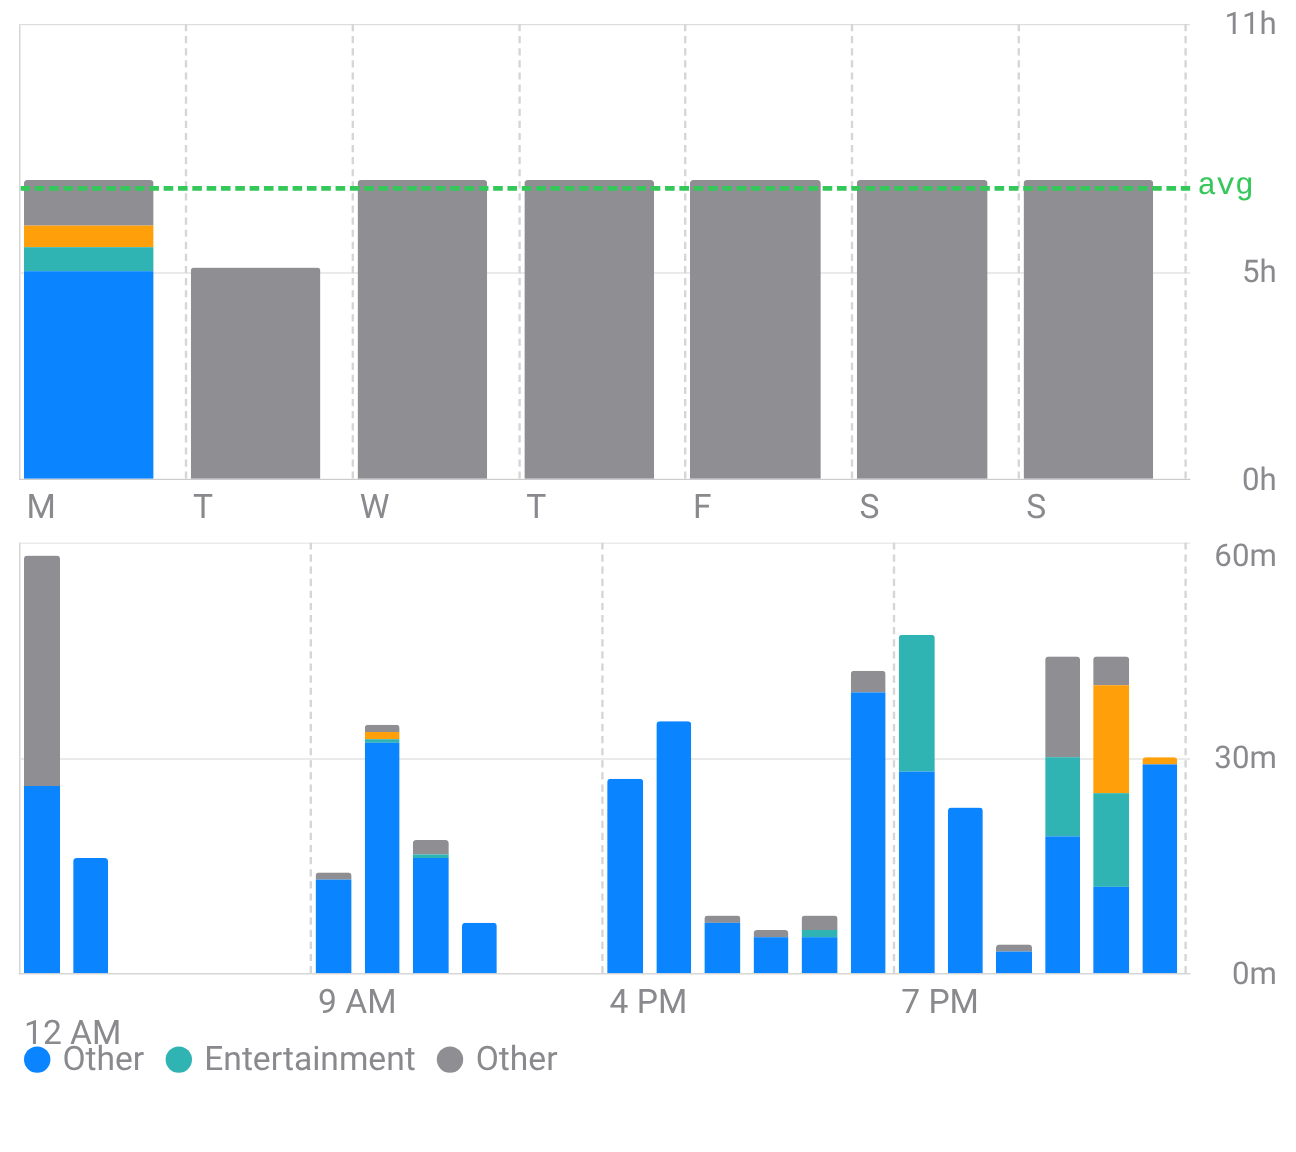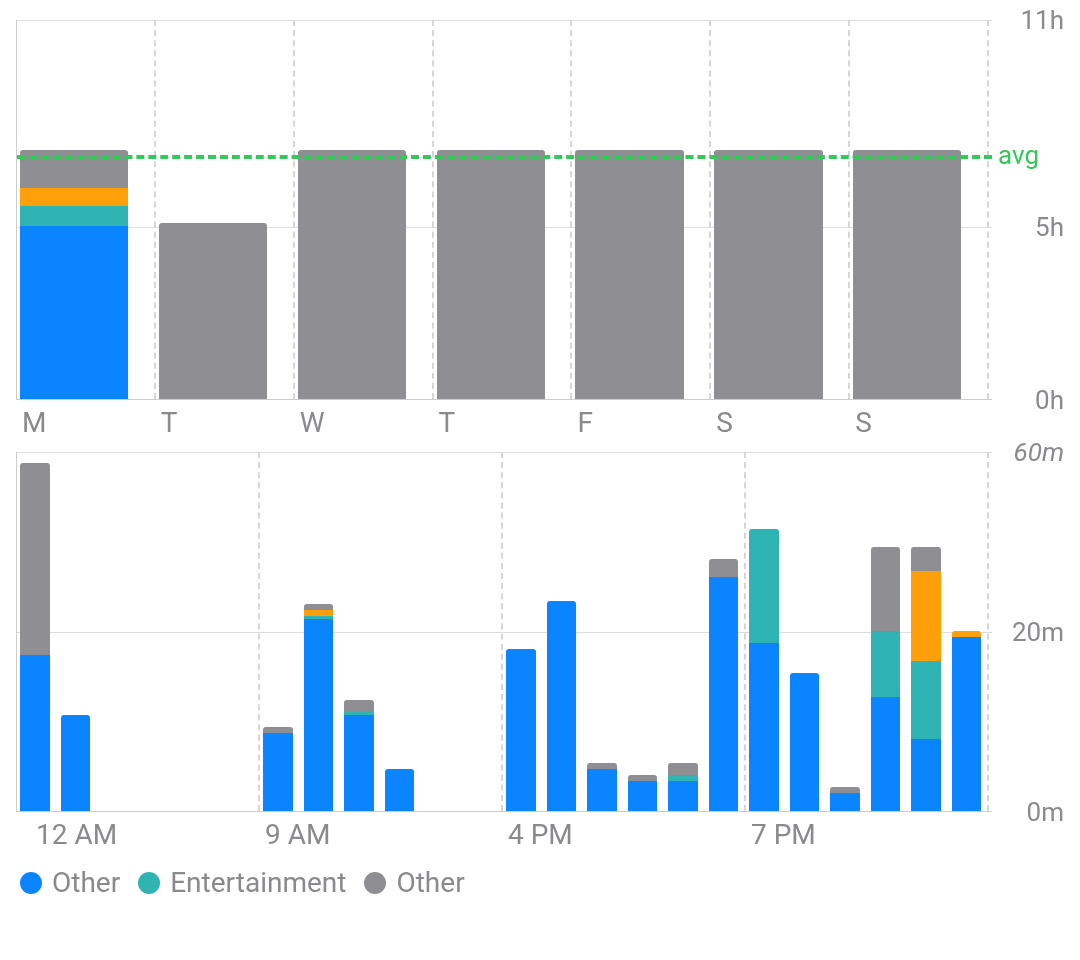--- a/index.html
+++ b/index.html
@@ -148,21 +148,21 @@
             <div class="seg c-other" style="height: 248.727px;"></div>
           </div>
           <div class="avg-line" style="top: 134.727px;"></div>
         </div>
       <div style="width:72px;position:relative;">
         <div class="yaxis" id="weekly-yaxis" style="height: 380px;">
             <span class="ylabel" style="top: 380px;">0h</span>
             <span class="ylabel" style="top: 207.273px;">5h</span>
             <span class="ylabel" style="top: 0px;">11h</span>
           </div>
-        <span class="avg-label" id="avg-label" style="top: 134.727px; left: 6px;">avg</span>
+        <span class="avg-label" id="avg-label" style="top: 134.727px; left: 6px; font-family: Liberation Mono, monospace;">avg</span>
       </div>
     </div>
     <div class="xlabels" id="weekly-xlabels" style="width: 972px;">
         <span class="lbl" style="left: 6px;">M</span>
         <span class="lbl" style="left: 144.857px;">T</span>
         <span class="lbl" style="left: 283.714px;">W</span>
         <span class="lbl" style="left: 422.571px;">T</span>
         <span class="lbl" style="left: 561.429px;">F</span>
         <span class="lbl" style="left: 700.286px;">S</span>
         <span class="lbl" style="left: 839.143px;">S</span>
@@ -249,27 +249,27 @@
             <div class="seg c-other" style="height: 24px;"></div>
           </div>
           <div class="bar" style="left: 934.5px; width: 29.97px;">
             <div class="seg c-social" style="height: 174px;"></div>
             <div class="seg c-prod" style="height: 6px;"></div>
           </div>
         </div>
       <div style="width:72px;position:relative;">
         <div class="yaxis" id="hourly-yaxis" style="height: 360px;">
             <span class="ylabel" style="top: 360px;">0m</span>
-            <span class="ylabel" style="top: 180px;">20m</span>
-            <span class="ylabel" style="top: 0px; font-style: italic;">60m</span>
+            <span class="ylabel" style="top: 180px;">30m</span>
+            <span class="ylabel" style="top: 12px;">60m</span>
           </div>
       </div>
     </div>
     <div class="xlabels" id="hourly-xlabels" style="width: 972px;">
-        <span class="lbl" style="left: 20px;">12 AM</span>
+        <span class="lbl" style="left: 4px; margin-top: 26px;">12 AM</span>
         <span class="lbl" style="left: 249px;">9 AM</span>
         <span class="lbl" style="left: 492px;">4 PM</span>
         <span class="lbl" style="left: 735px;">7 PM</span>
       </div>
   </div>
 
   <div class="legend">
     <div class="legend-item">
       <span class="dot c-social"></span>
       <span>Other</span>

